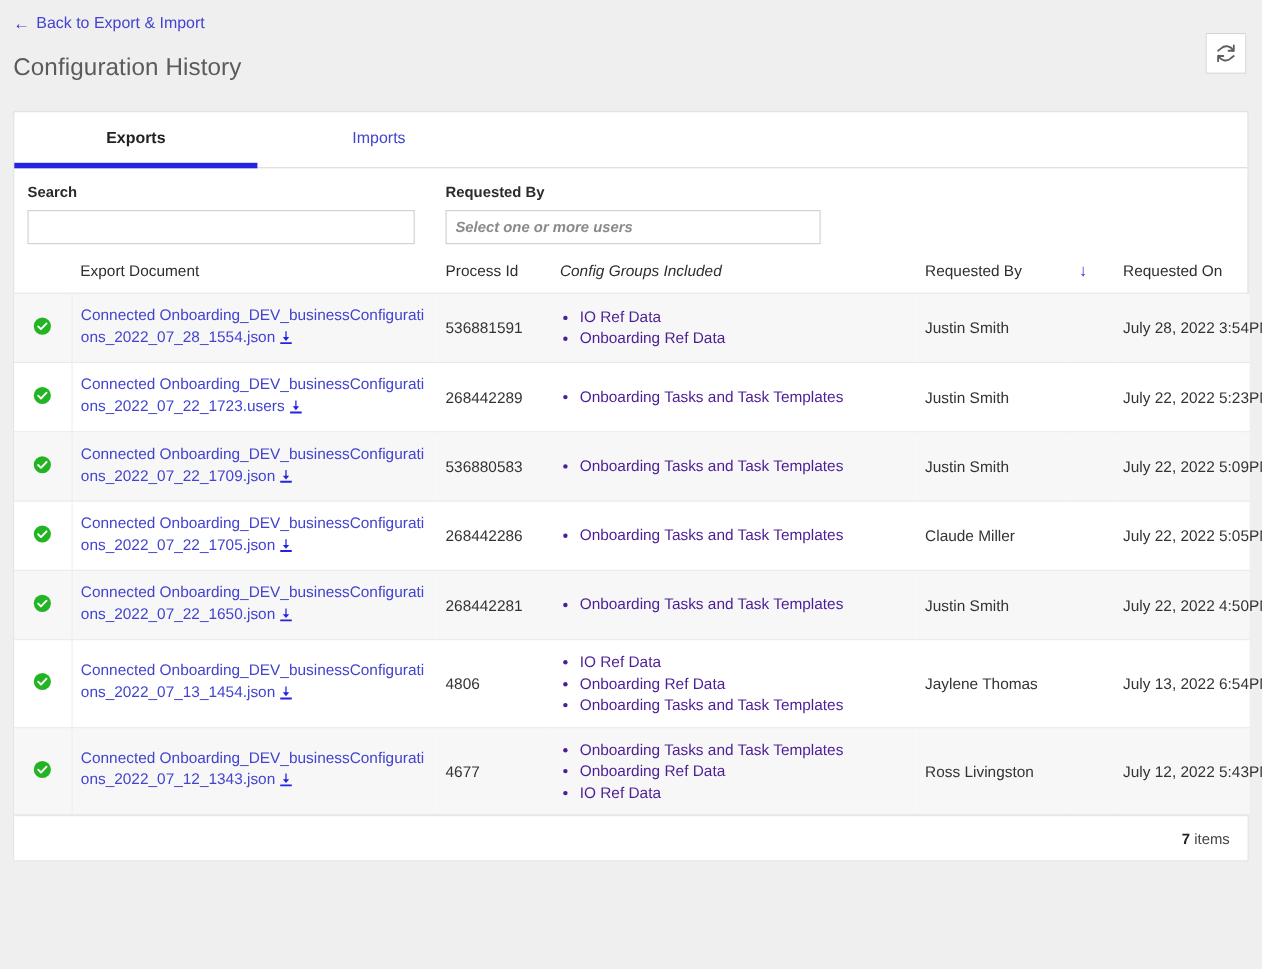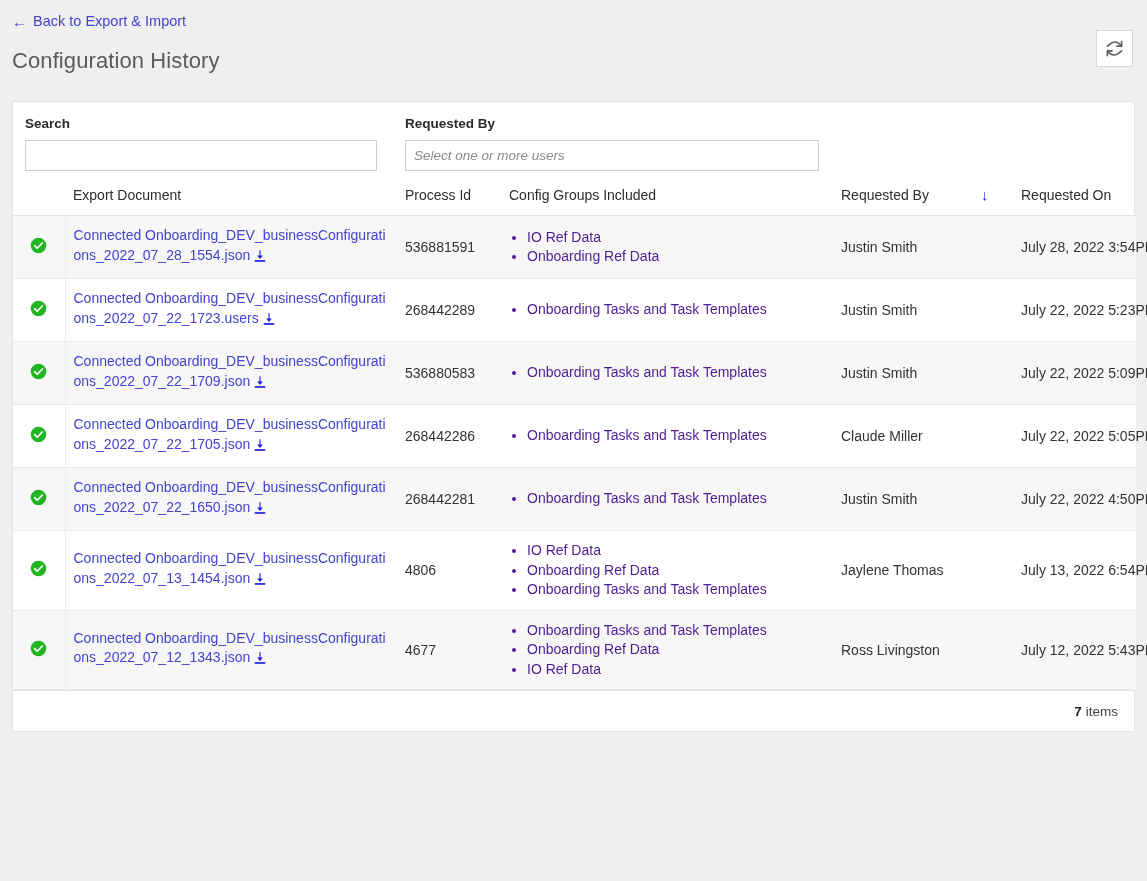--- a/index.html
+++ b/index.html
@@ -74,33 +74,33 @@
     font-size: 13.5px; font-weight: 700; color: #2b2b2b;
     margin-bottom: 8px; line-height: 16px;
   }
   .field input {
     height: 31px; border: 1px solid #cfcfcf; background: #fff;
     font-size: 13.5px; font-family: "Liberation Sans", sans-serif;
     padding: 0 8px; color: #333; outline: none;
   }
   .field input::placeholder { color: #8a8a8a; font-style: italic; }
   #search-field { width: 352px; }
-  #requested-by-field { width: 414px; }
+  #requested-by-field { width: 341px; font-weight: bold; }
 
   
   table.history { width: 100%; border-collapse: collapse; table-layout: fixed; }
   table.history th {
     font-size: 14px; font-weight: 400; color: #2e2e2e;
     text-align: left; padding: 6px 8px 12px 8px;
     vertical-align: bottom; border-bottom: 1px solid #e4e4e4;
   }
   th.c-status { width: 52px; }
   th.c-doc    { width: 332px; }
   th.c-pid    { width: 104px; }
-  th.c-groups { width: 332px; }
+  th.c-groups { width: 332px; font-style: italic; }
   th.c-by     { width: 140px; }
   th.c-sort   { width: 40px; text-align: center; }
   th.c-on     { width: 123px; text-align: right; padding-right: 10px; }
 
   .sort-arrow { color: #2323e0; font-size: 15px; line-height: 1; }
 
   table.history td {
     font-size: 14px; color: #333;
     padding: 10px 8px; vertical-align: middle;
     border-bottom: 1px solid #eaeaea;
@@ -150,20 +150,24 @@
         <polyline points="3 21 3 15 9 15"></polyline>
         <path d="M20.5 9.5a8.5 8.5 0 0 0-14-3.2L3 9"></path>
         <path d="M3.5 14.5a8.5 8.5 0 0 0 14 3.2L21 15"></path>
       </svg>
     </span>
   </button>
 </div>
 
 <div class="card">
 
+  <div class="tabs">
+    <div class="tab active">Exports</div>
+    <div class="tab inactive">Imports</div>
+  </div>
 
   <div class="filters">
     <div class="field">
       <label class="field-label">Search</label>
       <input id="search-field" type="text" value="" placeholder="" style="">
     </div>
     <div class="field">
       <label class="field-label">Requested By</label>
       <input id="requested-by-field" type="text" value="" placeholder="Select one or more users" style="">
     </div>

